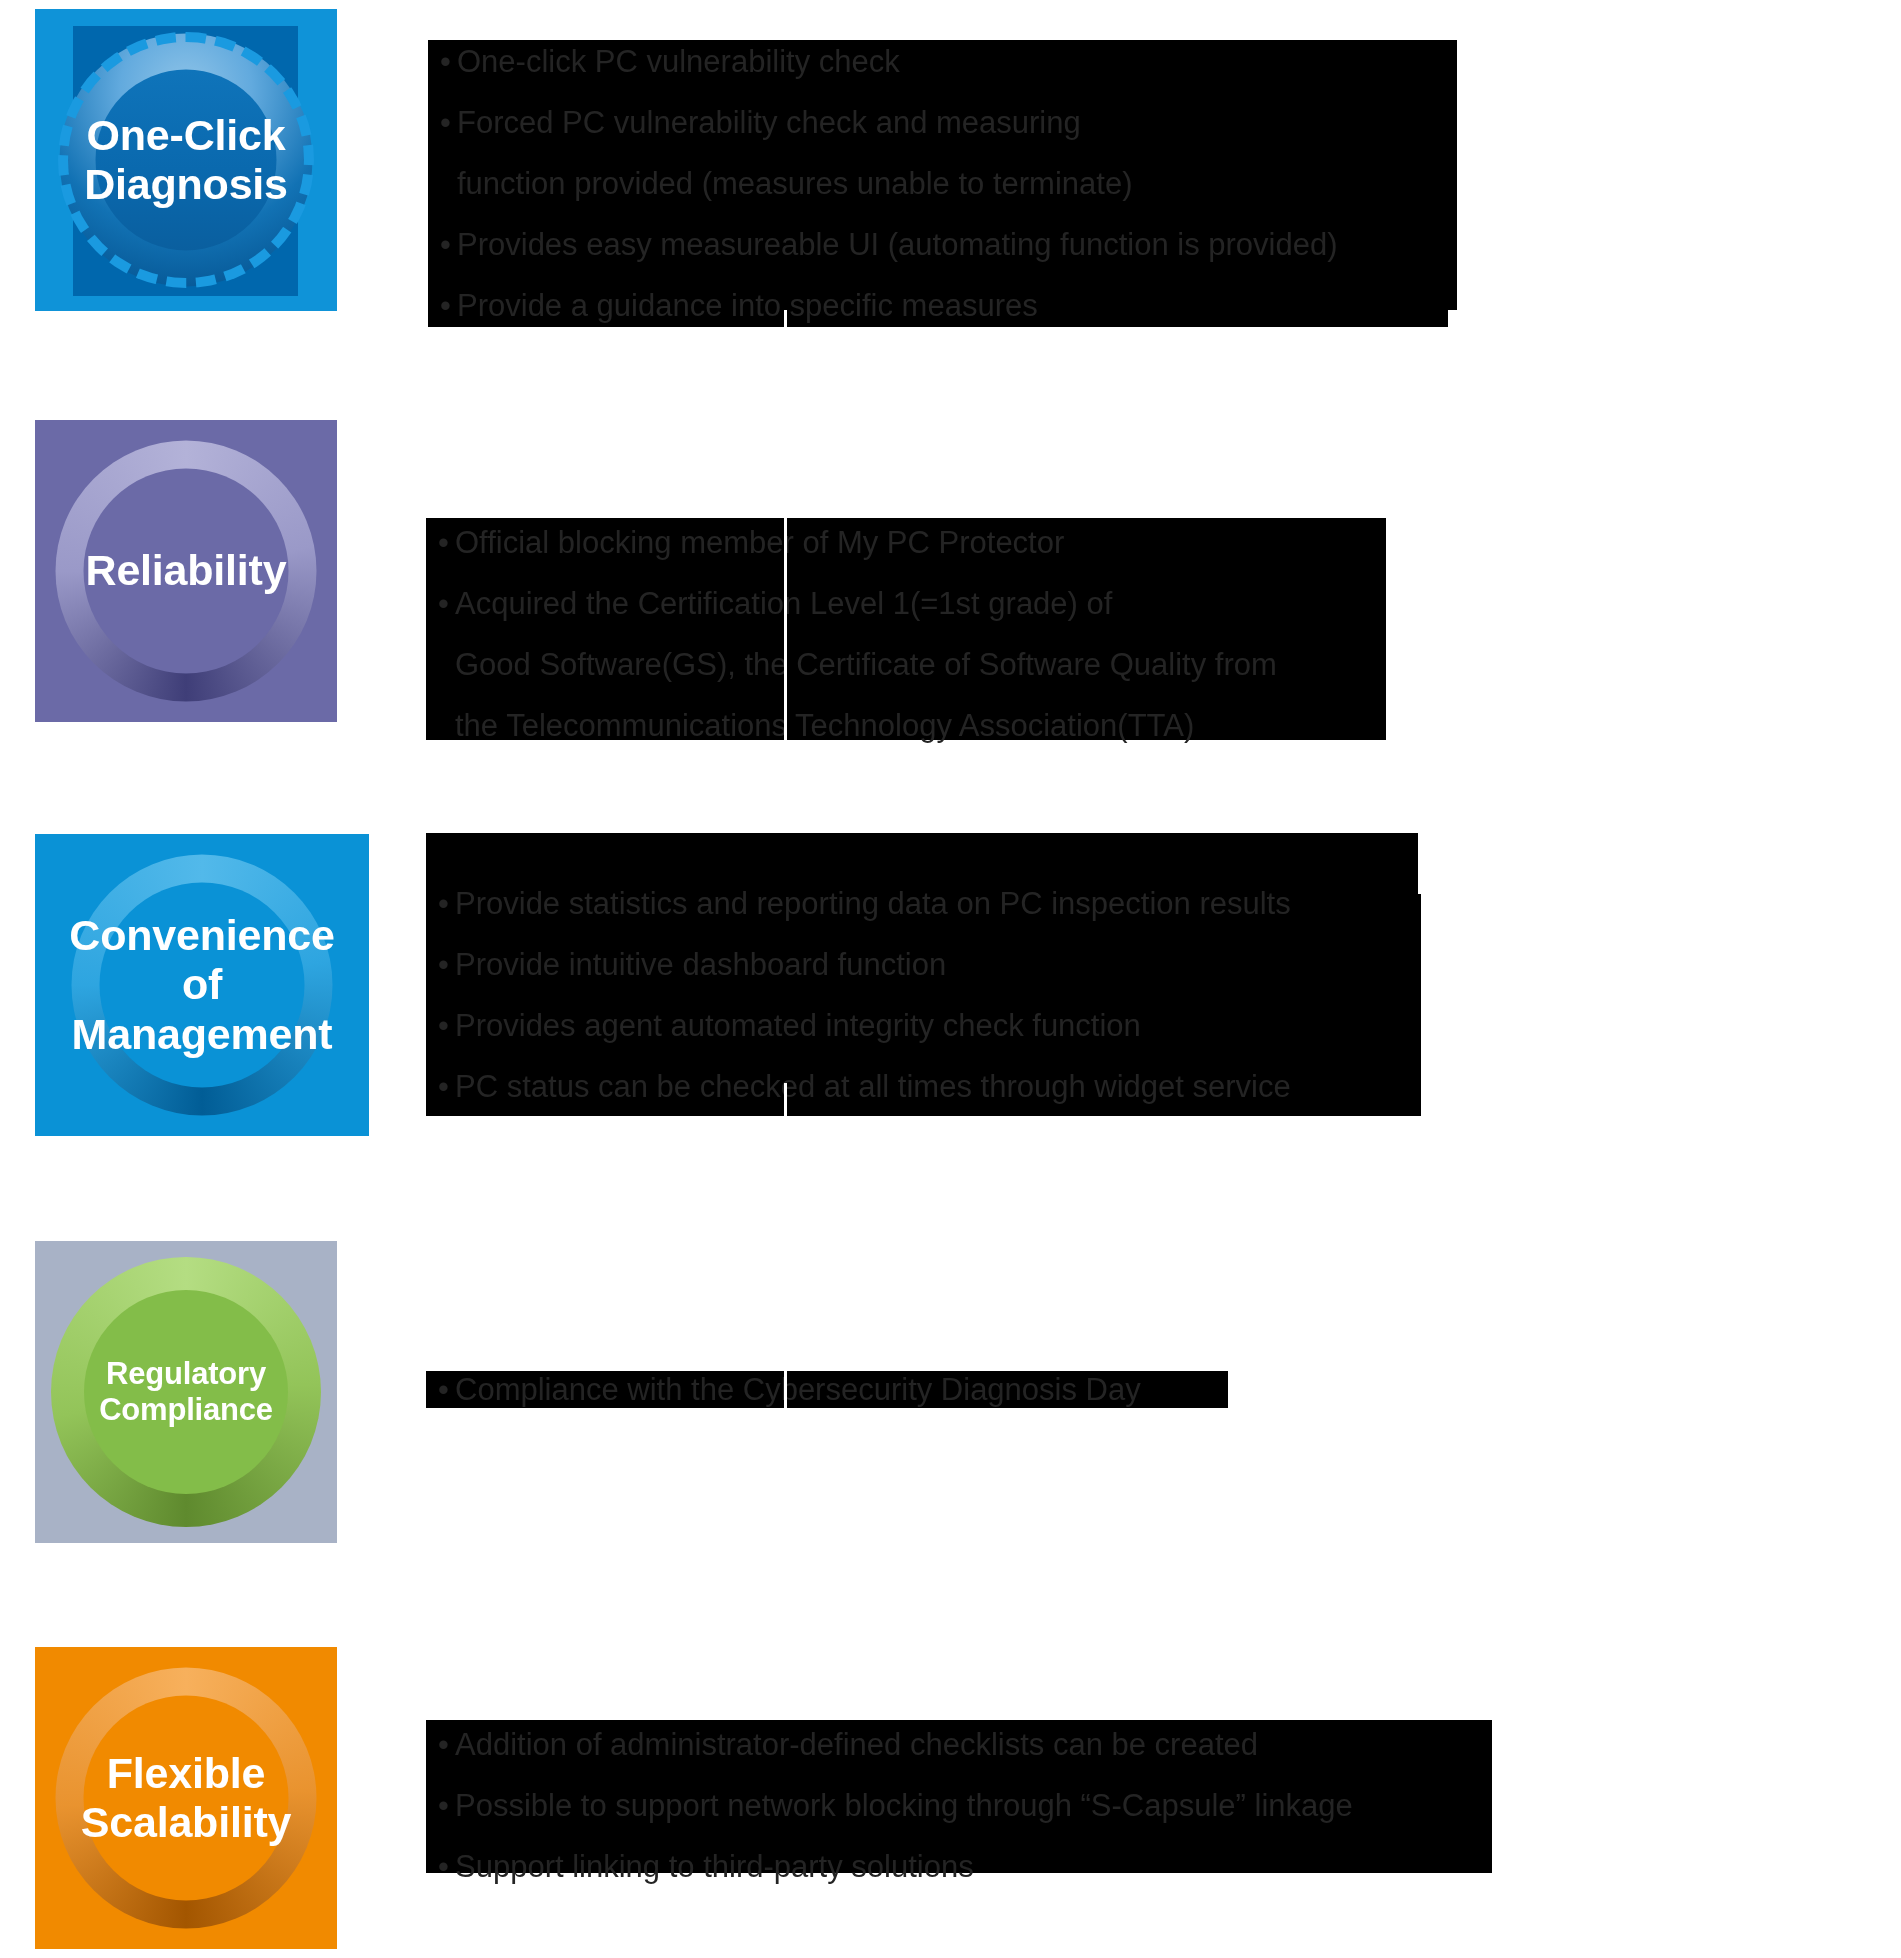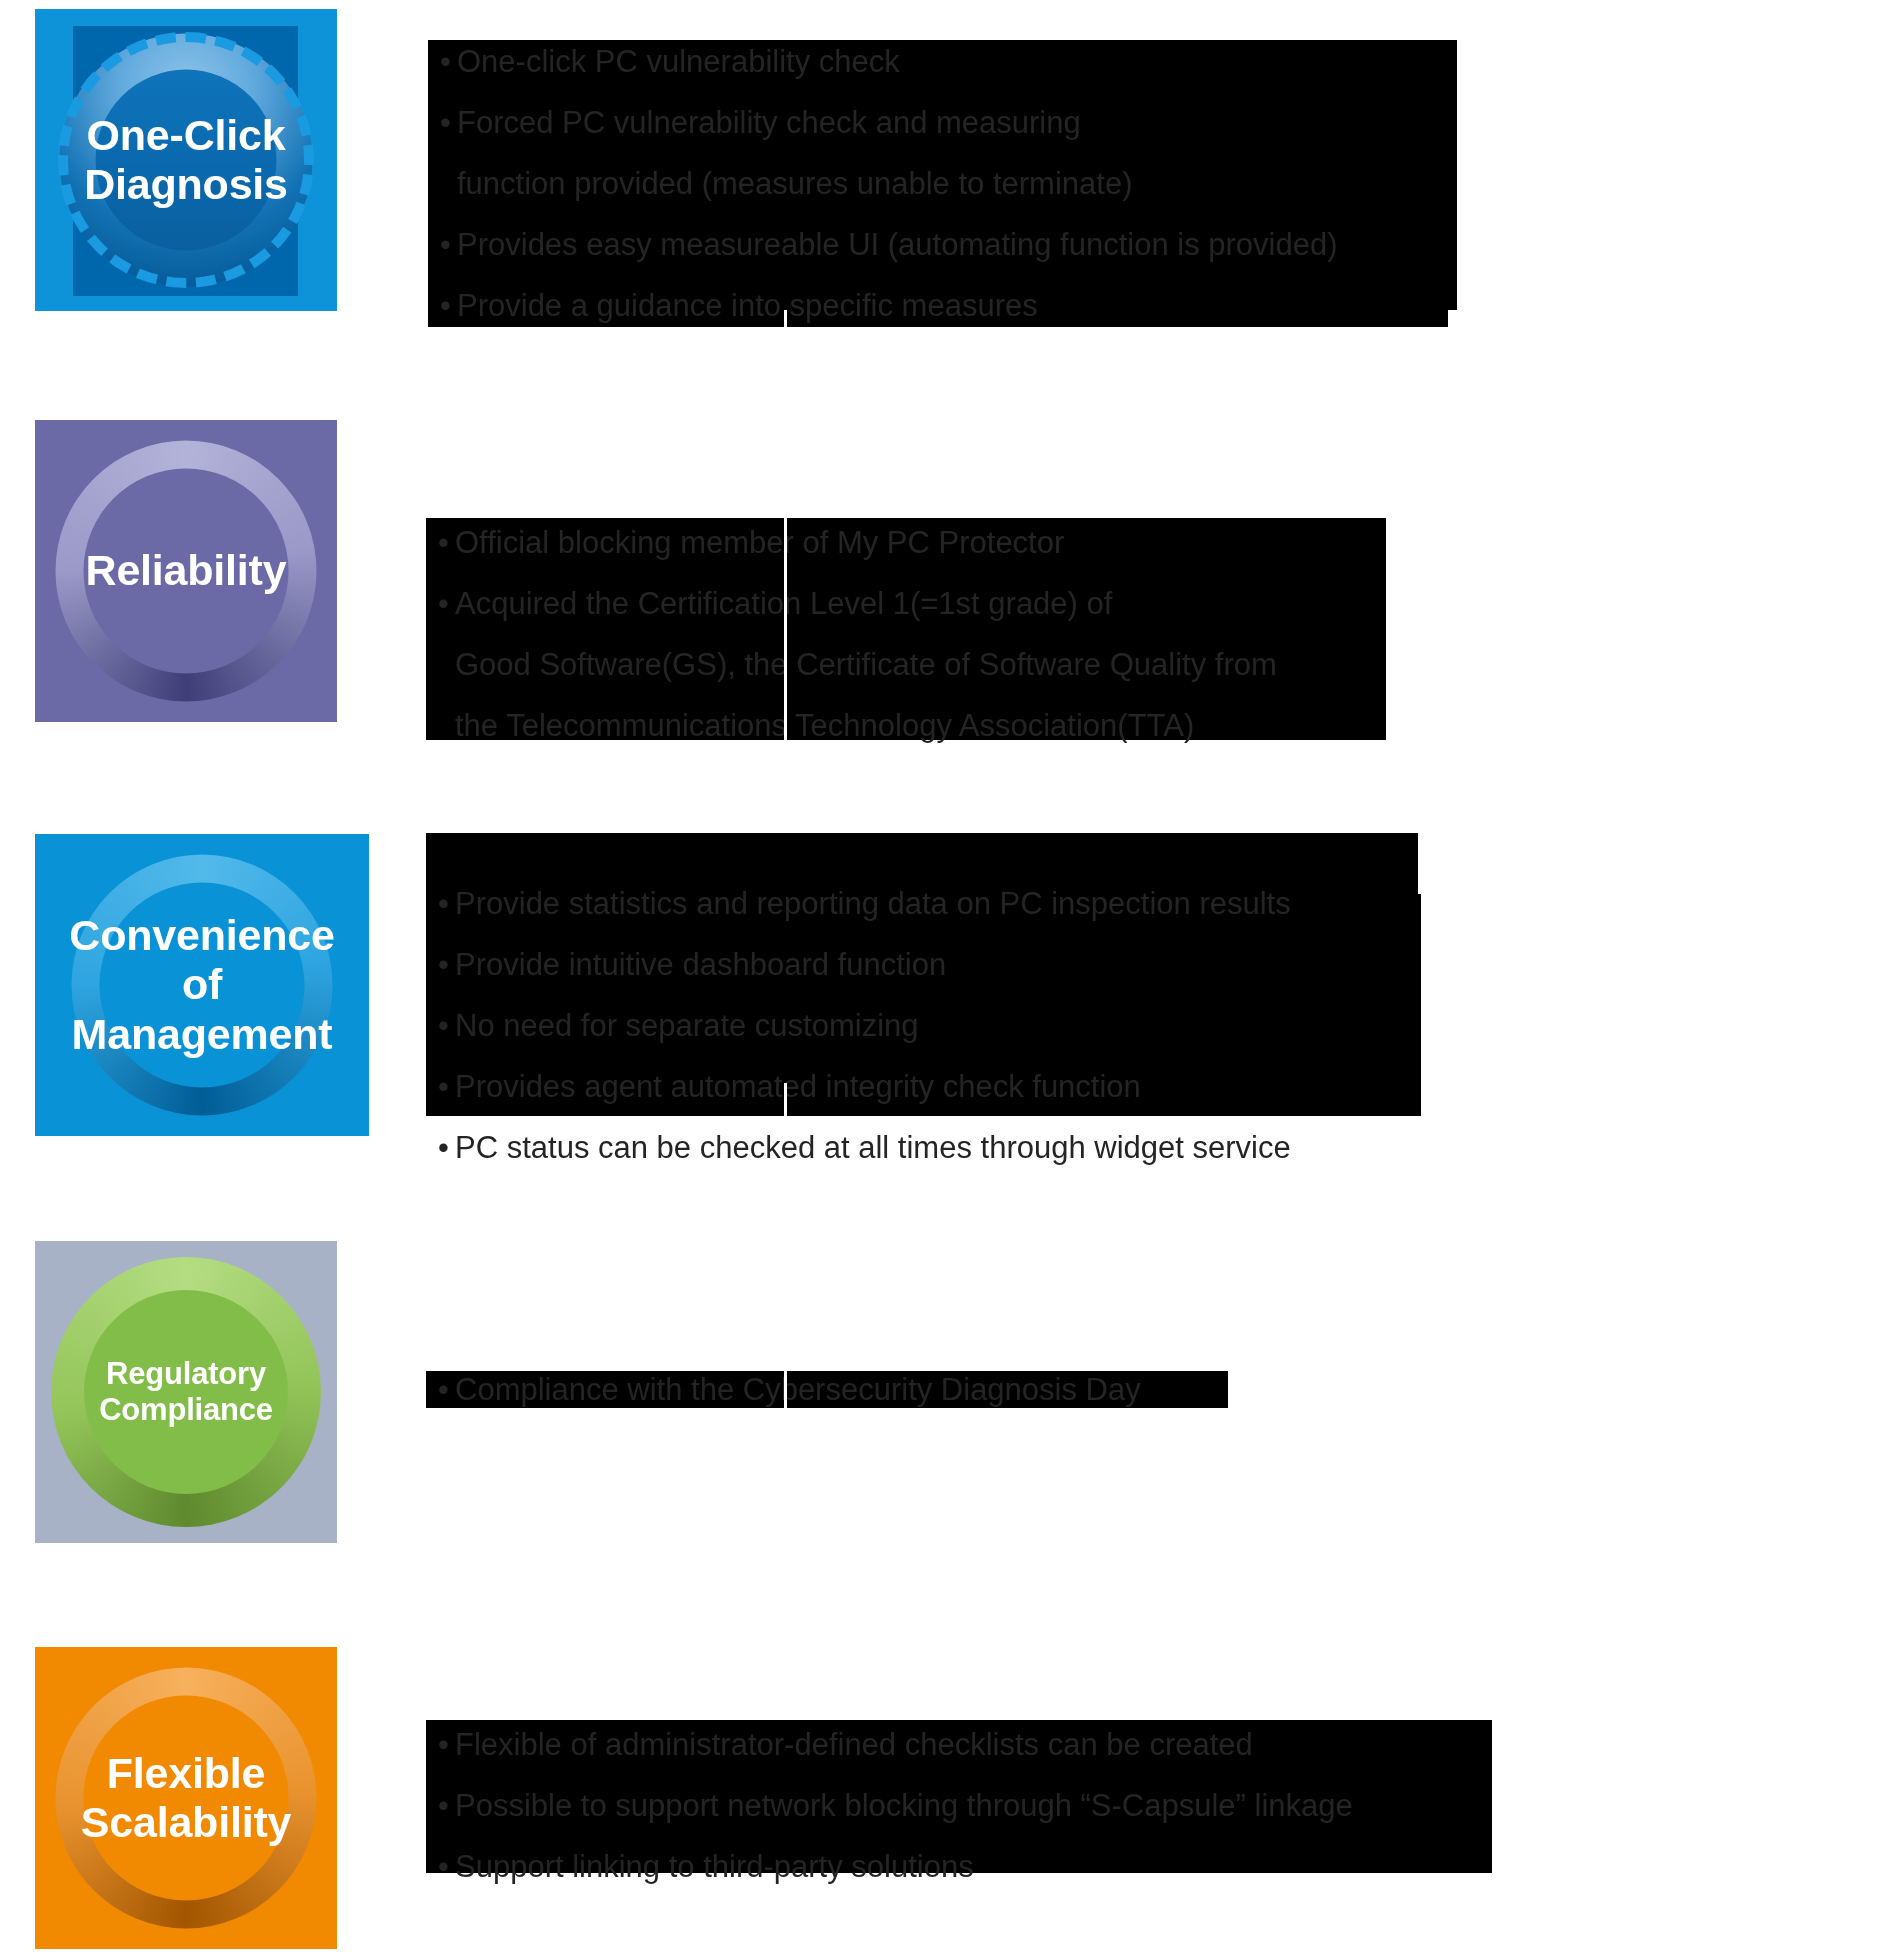--- a/index.html
+++ b/index.html
@@ -218,21 +218,20 @@
 of
 Management</div>
   </div>
 
   <div class="text-panel" style="left:426px; top:833px; width:992px; height:61px;"></div>
   <div class="text-panel" style="left:426px; top:894px; width:995px; height:222px;"></div>
 
   <div class="text-lines" style="left:426px; top:873px;">
     <div class="bullet-line"><span class="bullet">•</span><span>Provide statistics and reporting data on PC inspection results</span></div>
     <div class="bullet-line"><span class="bullet">•</span><span>Provide intuitive dashboard function</span></div>
-    <div class="bullet-line"><span class="bullet">•</span><span>No need for separate customizing</span></div>
     <div class="bullet-line"><span class="bullet">•</span><span>Provides agent automated integrity check function</span></div>
     <div class="bullet-line"><span class="bullet">•</span><span>PC status can be checked at all times through widget service</span></div>
   </div>
   <div class="scanline" style="left:784px; top:1083px; height:44px;"></div>
 </div>
 
 <div class="feature-block">
   <div class="icon-tile tile4" style="top:1241px;">
     <div class="tile-ring ring-outer"></div>
     <div class="tile-ring ring-inner"></div>
@@ -252,18 +251,18 @@
   <div class="icon-tile tile5" style="top:1647px;">
     <div class="tile-ring ring-outer"></div>
     <div class="tile-ring ring-inner"></div>
     <div class="tile-label">Flexible
 Scalability</div>
   </div>
 
   <div class="text-panel" style="left:426px; top:1720px; width:1066px; height:153px;"></div>
 
   <div class="text-lines" style="left:426px; top:1714px;">
-    <div class="bullet-line"><span class="bullet">•</span><span>Flexible of administrator-defined checklists can be created</span></div>
+    <div class="bullet-line"><span class="bullet">•</span><span>Addition of administrator-defined checklists can be created</span></div>
     <div class="bullet-line"><span class="bullet">•</span><span>Possible to support network blocking through “S-Capsule” linkage</span></div>
     <div class="bullet-line"><span class="bullet">•</span><span>Support linking to third-party solutions</span></div>
   </div>
 </div>
 
 
 </body></html>

